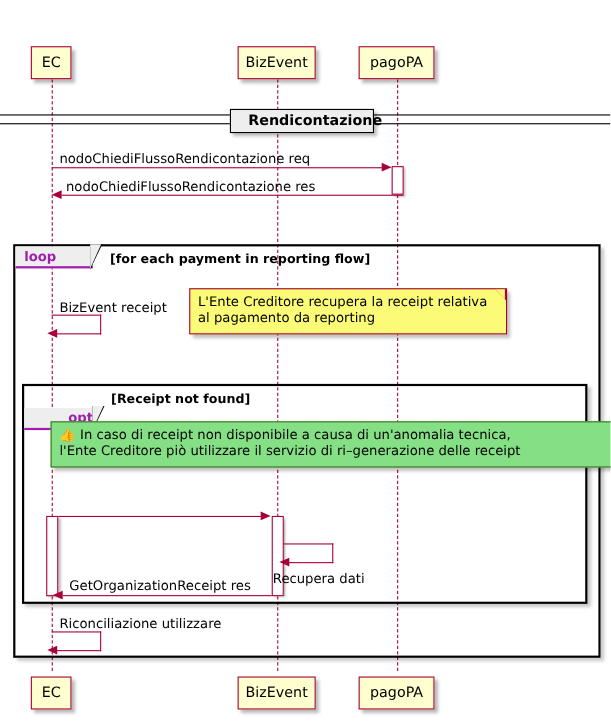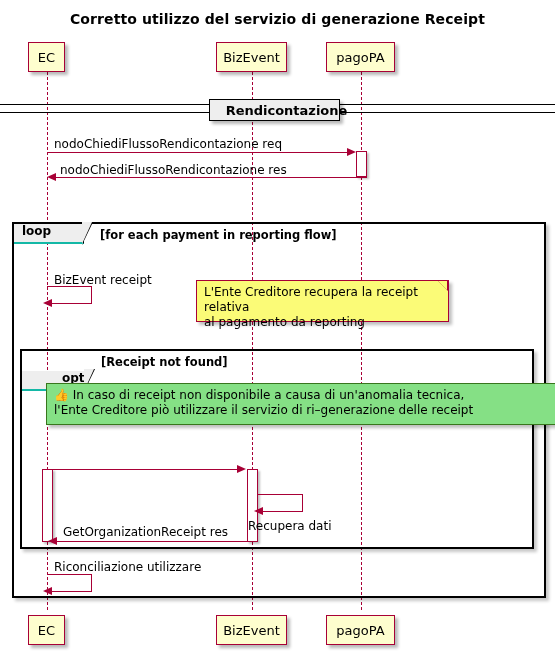--- a/index.html
+++ b/index.html
@@ -96,24 +96,24 @@
   .note-line{display:block;}
   .thumb{font-weight:bold;}
 
   
   .frame{
     box-sizing:border-box;border:2px solid #000;background:transparent;
     box-shadow:3px 3px 3px rgba(0,0,0,.22);
   }
   .frame-tab{
     box-sizing:border-box;height:20px;background:#EEEEEE;
-    border-right:2px solid #000;border-bottom:2px solid #14b8a6;
-    display:flex;
+    border-right:2px solid #000;border-bottom:2px solid #a21caf;
+    display:flex;align-items:center;
     padding:0 6px 0 8px;
-    font-size:12px;font-weight:bold;color:#000000;
+    font-size:12px;font-weight:bold;color:#a21caf;
     position:relative;
   }
   .frame-tab:after{
     content:"";position:absolute;right:-10px;top:-2px;
     width:0;height:0;
     border-top:22px solid #EEEEEE;
     border-right:10px solid transparent;
   }
   .frame-tab-notch{
     position:absolute;right:-11px;top:-2px;width:0;height:0;
@@ -123,21 +123,20 @@
   }
   .frame-cond{
     font-size:11.5px;font-weight:bold;color:#000;white-space:nowrap;
   }
 </style>
 </head>
 <body>
 
 <div id="canvas">
 
-  <div class="abs title">Corretto utilizzo del servizio di generazione Receipt</div>
 
   <div class="abs lifeline" style="left:46.5px;top:72px;height:538px;"></div>
   <div class="abs lifeline" style="left:251.5px;top:72px;height:538px;"></div>
   <div class="abs lifeline" style="left:360.5px;top:72px;height:538px;"></div>
 
   <div class="abs participant" style="left:28px;top:42px;width:37px;">
     <span>EC</span>
   </div>
   <div class="abs participant" style="left:216px;top:42px;width:71px;">
     <span>BizEvent</span>
@@ -166,21 +165,21 @@
   <div class="abs frame-tab" style="left:14px;top:224px;width:70px;">
     <span class="frame-tab-notch"></span>
     <span>loop</span>
   </div>
   <div class="abs frame-cond" style="left:100px;top:228px;">[for each payment in reporting flow]</div>
 
   <div class="abs msg-label" style="left:54px;top:273px;">BizEvent receipt</div>
   <div class="abs self-box" style="left:47px;top:286px;width:45px;"></div>
   <div class="abs arrow-l" style="left:43px;top:299px;"></div>
 
-  <div class="abs note yellow" style="left:172px;top:280px;width:253px;height:42px;margin-left:24px;">
+  <div class="abs note yellow" style="left:172px;top:262px;width:289px;height:42px;">
     <span class="fold"></span>
     <span class="fold-inner"></span>
     <span class="note-line">L'Ente Creditore recupera la receipt relativa</span>
     <span class="note-line">al pagamento da reporting</span>
   </div>
 
   <div class="abs frame" style="left:20px;top:349px;width:514px;height:200px;"></div>
   <div class="abs frame-tab" style="left:22px;top:351px;width:64px;padding-left:40px;">
     <span class="frame-tab-notch"></span>
     <span>opt</span>

